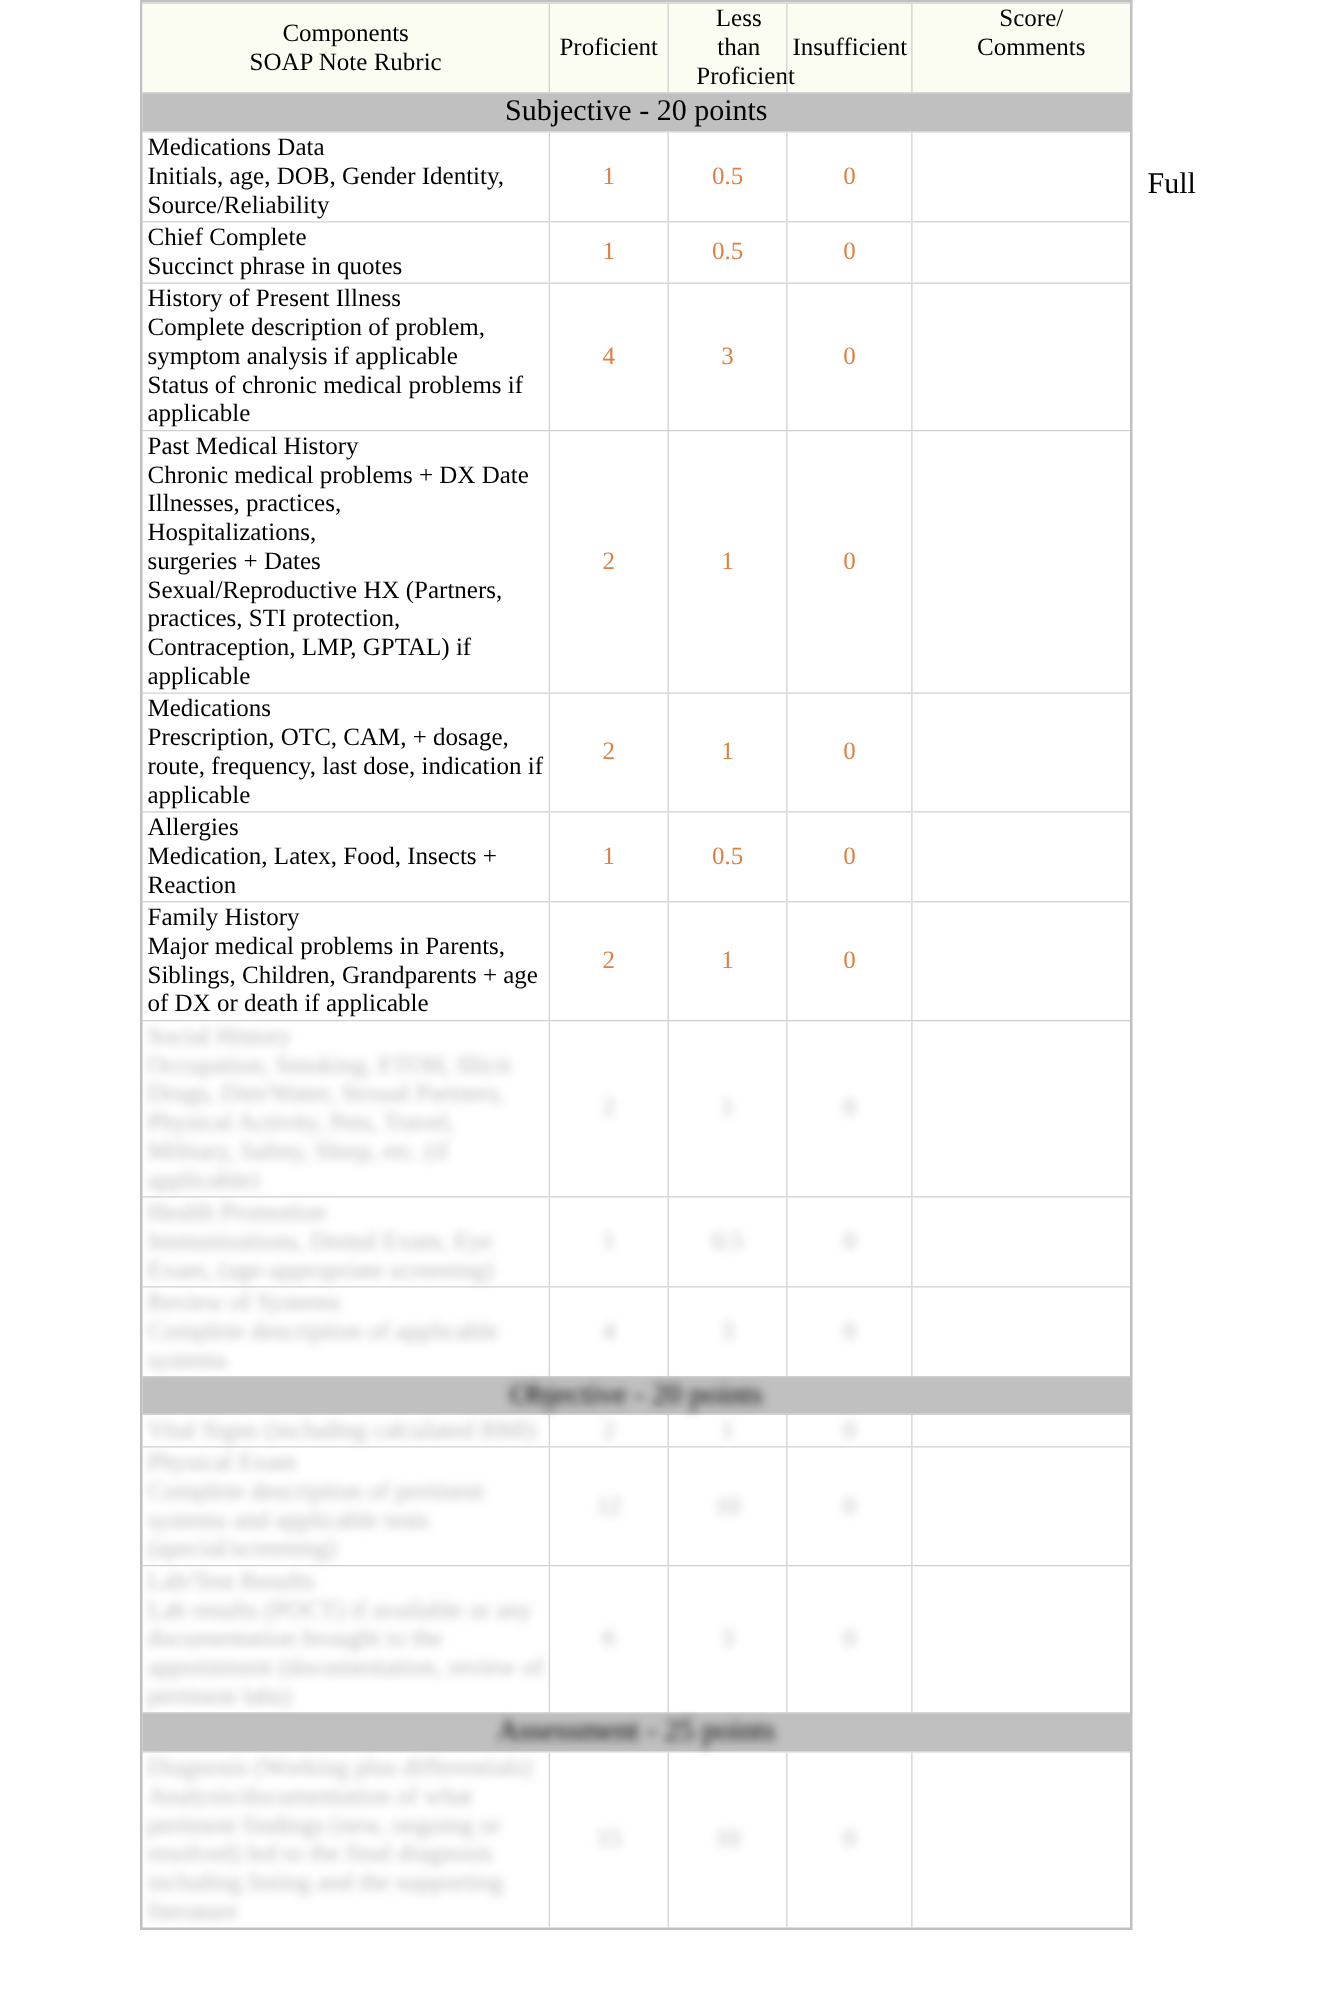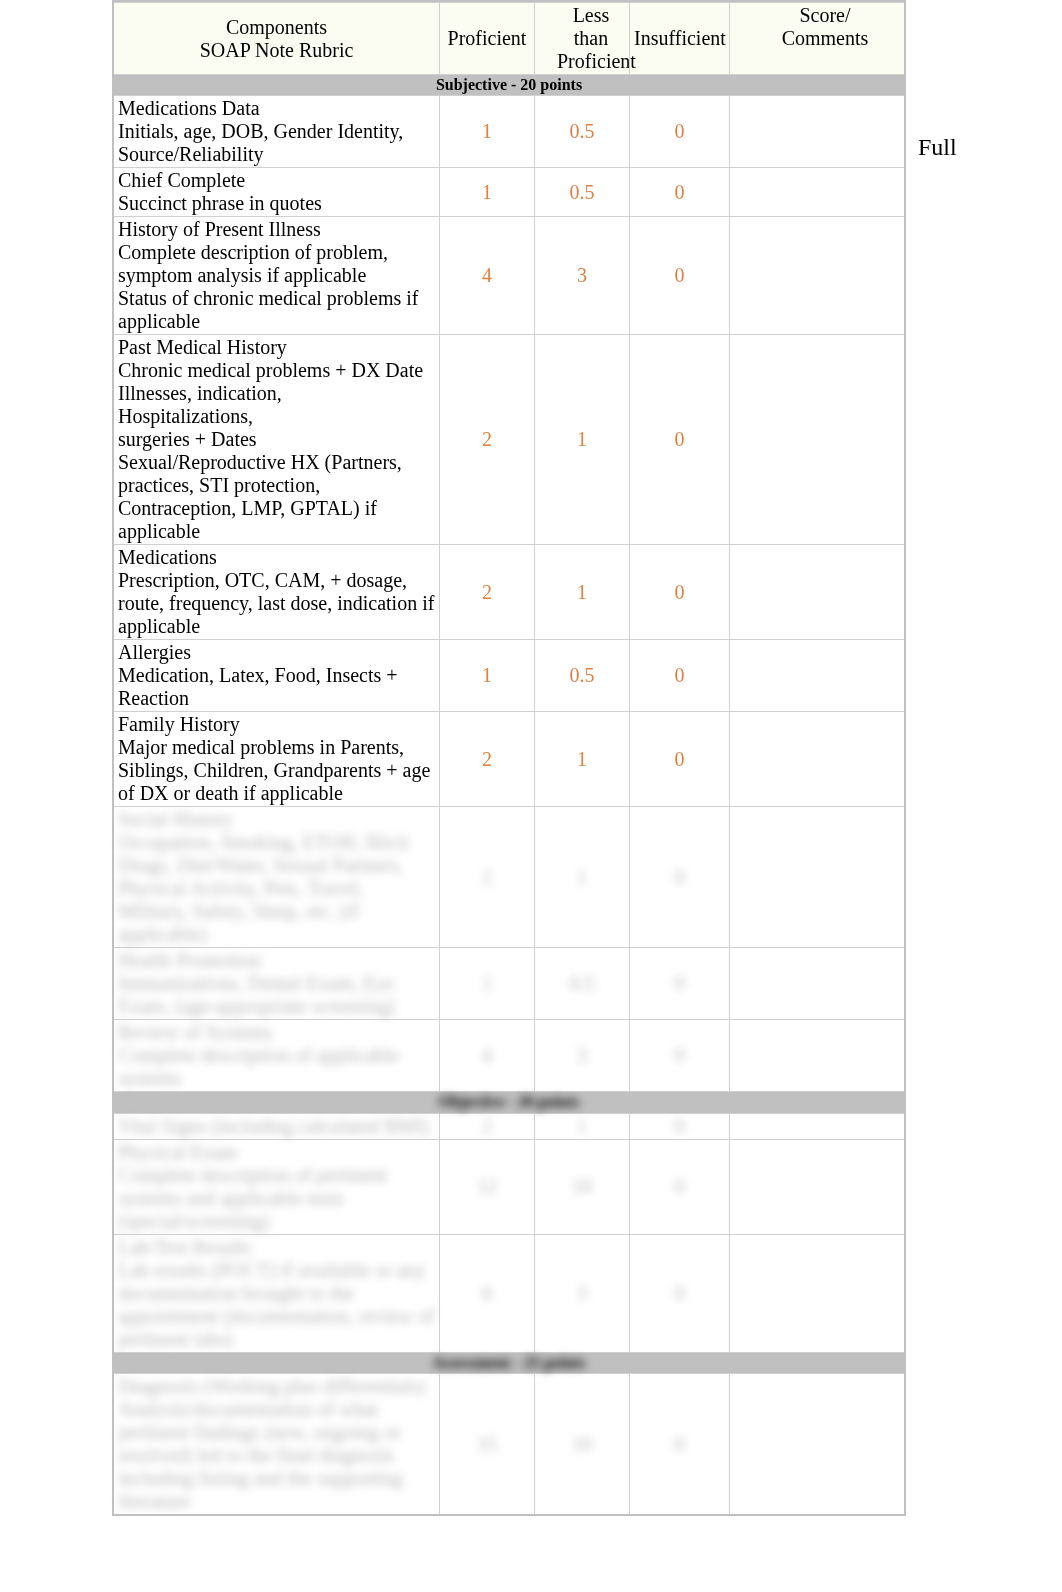--- a/index.html
+++ b/index.html
@@ -12,21 +12,21 @@
     .cell { box-sizing:border-box; padding:1px 4px; border-left:1px solid #d0d0d0; display:flex; align-items:center; line-height:1.15; }
     .cell:first-child { border-left:none; }
     .c-comp { width:325px; flex-direction:column; align-items:flex-start; justify-content:center; }
     .c-prof { width:95px; justify-content:center; }
     .c-less { width:95px; justify-content:center; }
     .c-insuf { width:100px; justify-content:center; }
     .c-score { width:175px; }
     .num { color:#e08040; }
     .blur .c-comp, .blur .num { filter:blur(4px); color:#b8b8b8; }
     .hdr { text-align:center; width:100%; }
-    .section .cell { justify-content:center; width:100%; border-left:none; font-size:16px;font-weight:bold; }
+    .section .cell { justify-content:center; width:100%; border-left:none; font-size:24px; }
     .section.blur .cell { filter:blur(4px); }
   </style>
 </head>
 <body>
 
 <div class="page">
   <div class="side-label">Full</div>
   <div class="sheet">
 
     <div class="row header">
@@ -100,21 +100,21 @@
           </div>
           <div class="cell c-insuf">
             <span class="num">0</span>
           </div>
           <div class="cell c-score"></div>
         </div>
         <div class="row">
           <div class="cell c-comp">
             <div>Past Medical History</div>
             <div>Chronic medical problems + DX Date</div>
-            <div>Illnesses, indication,</div>
+            <div>Illnesses, practices,</div>
             <div>Hospitalizations,</div>
             <div>surgeries + Dates</div>
             <div>Sexual/Reproductive HX (Partners, practices, STI protection, Contraception, LMP, GPTAL) if applicable</div>
           </div>
           <div class="cell c-prof">
             <span class="num">2</span>
           </div>
           <div class="cell c-less">
             <span class="num">1</span>
           </div>

